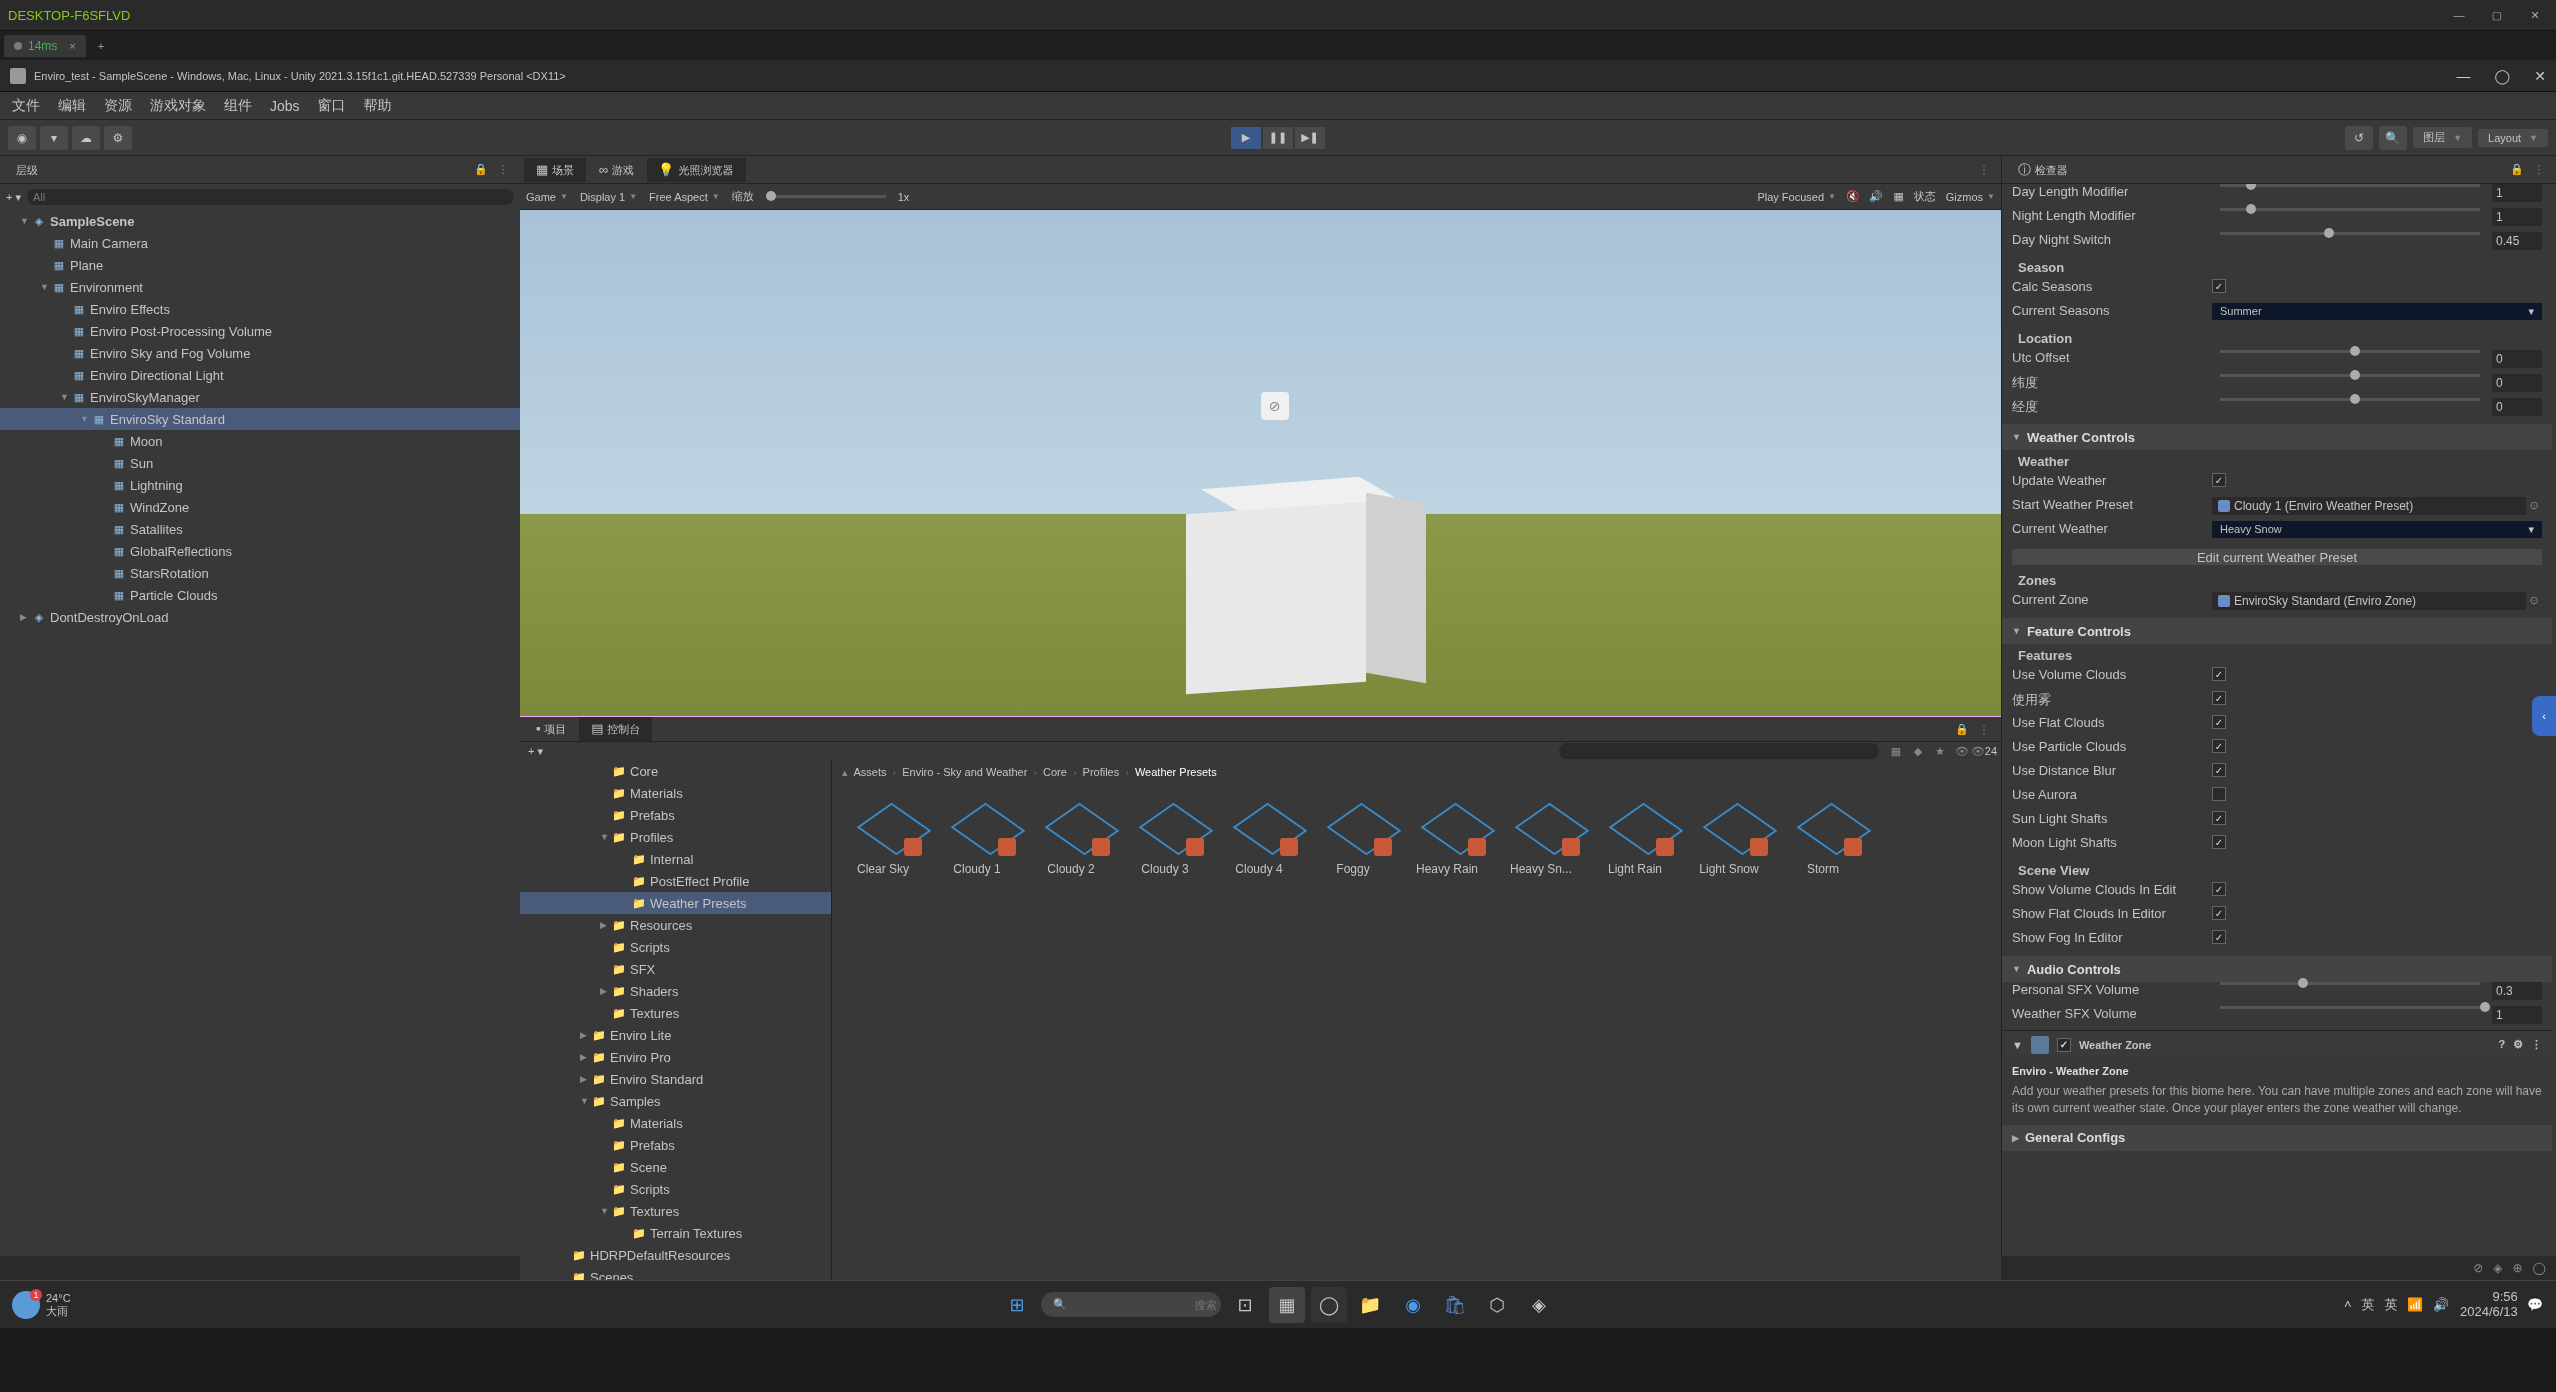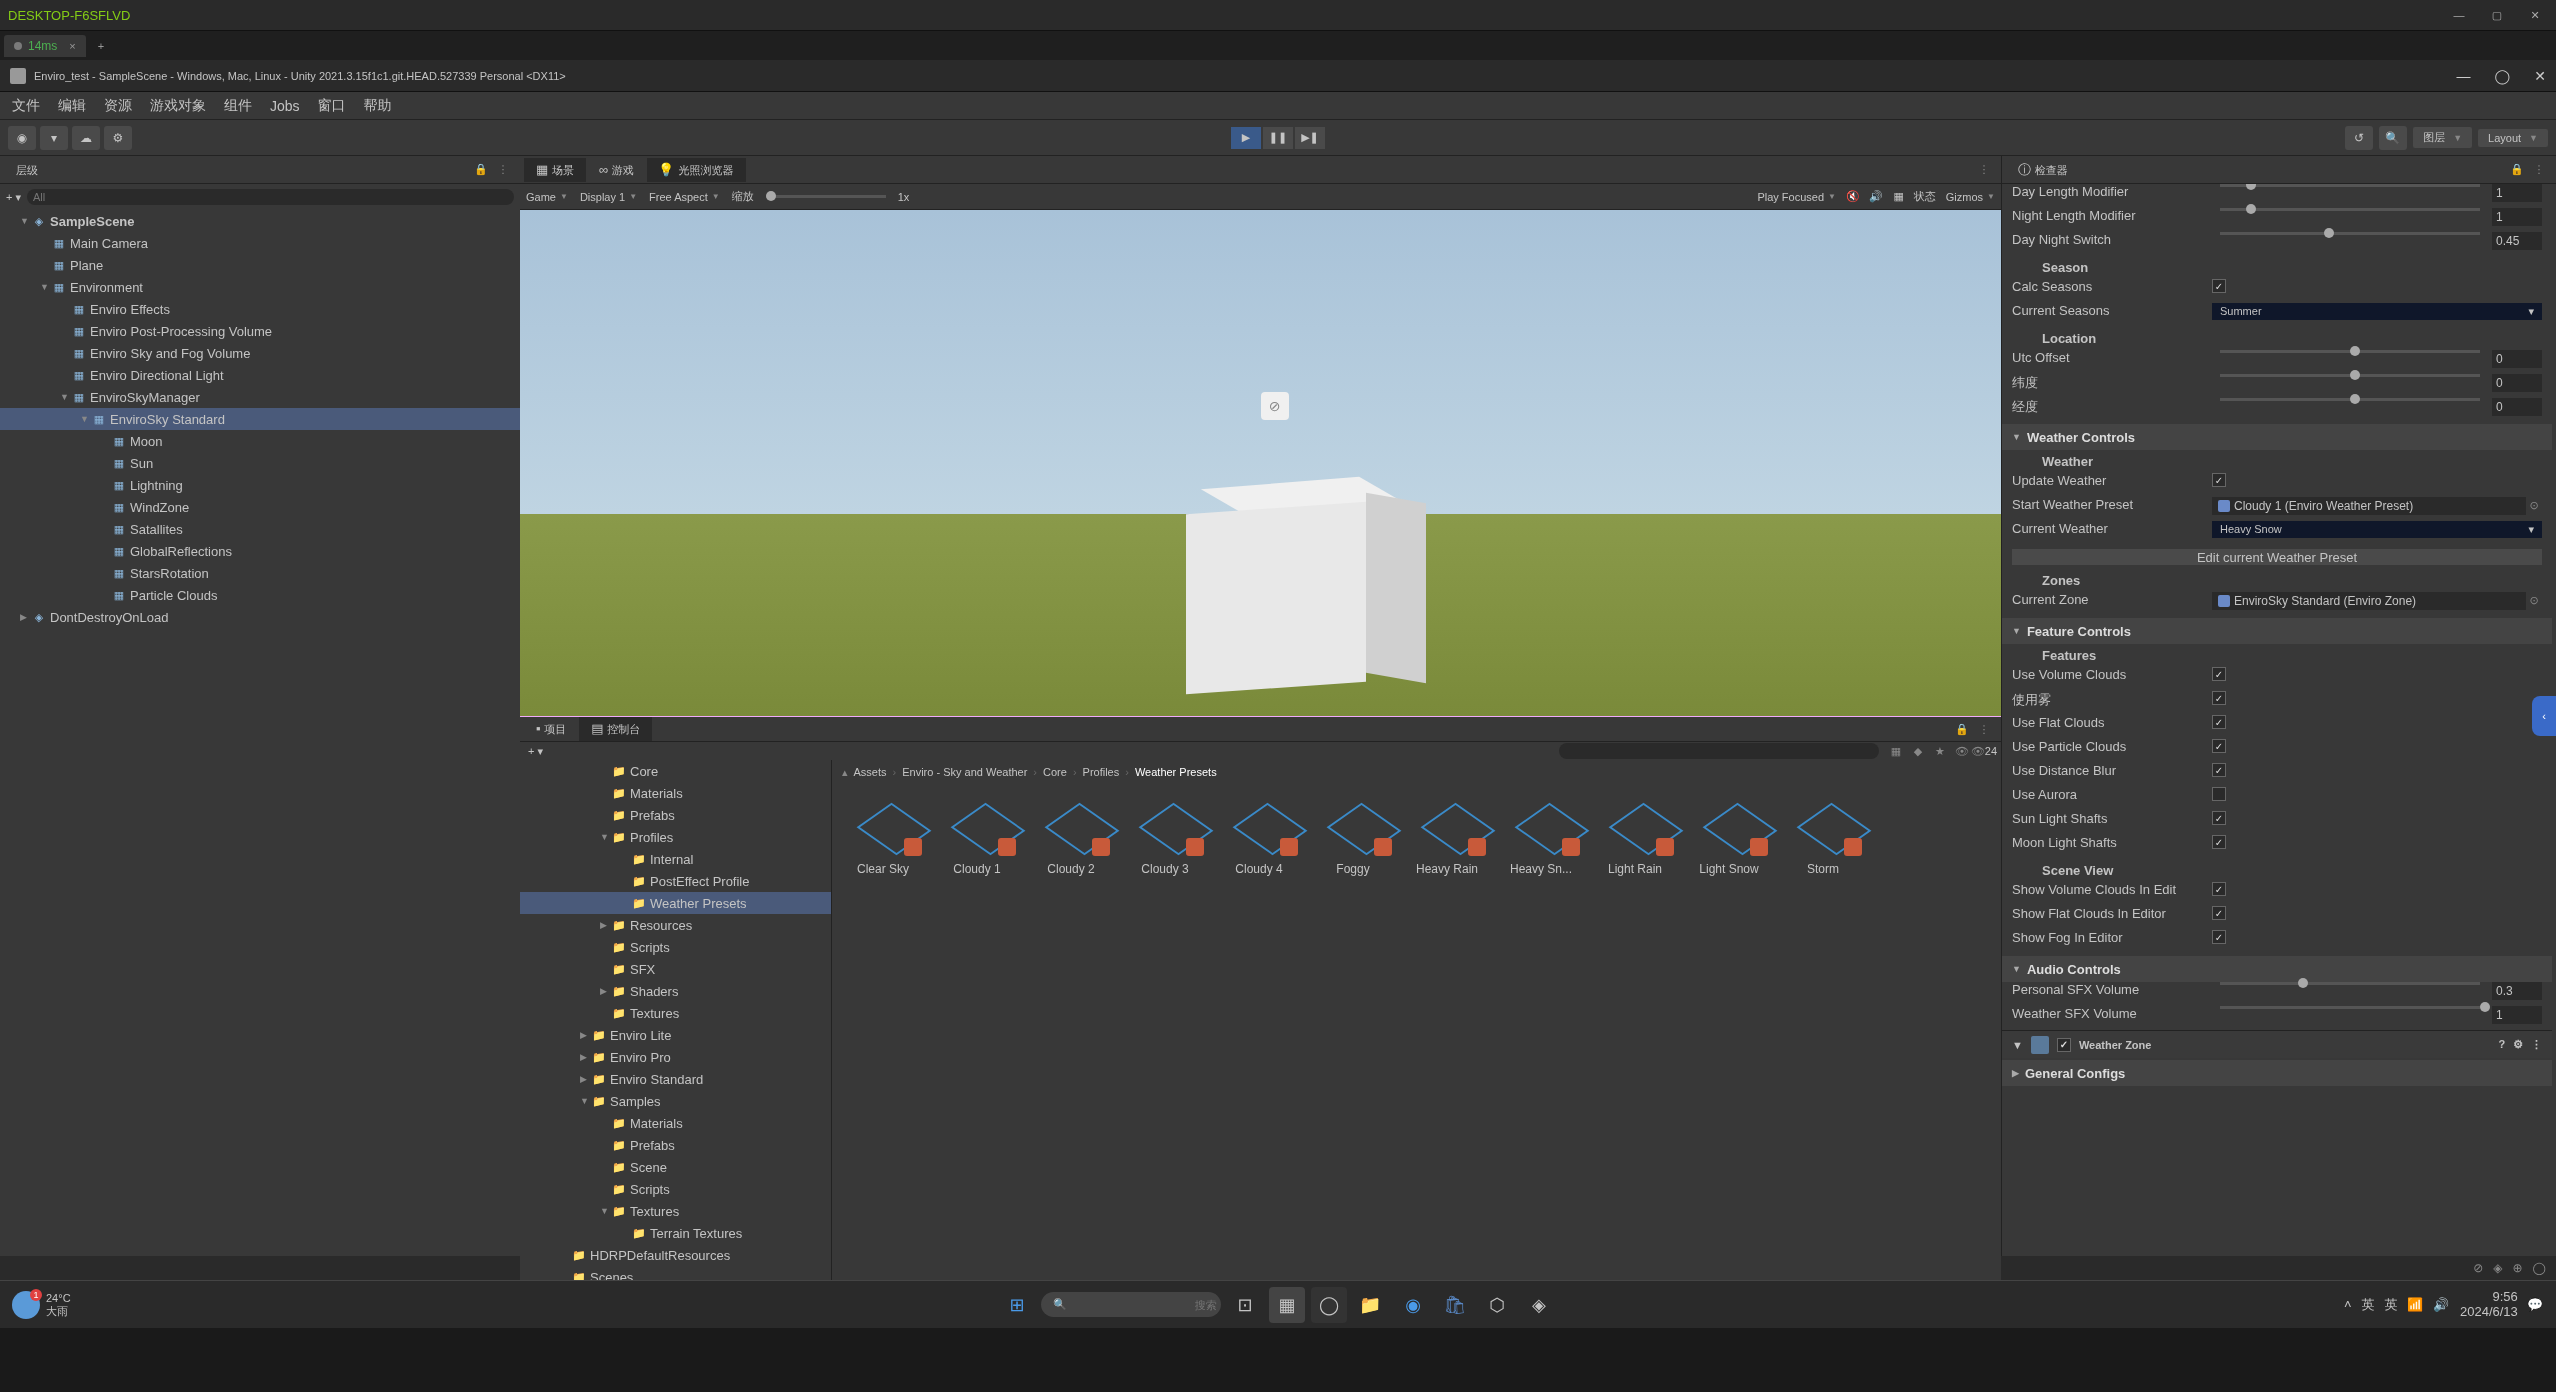--- a/index.html
+++ b/index.html
@@ -110,21 +110,21 @@
 .insp-row .lbl { width: 200px; font-size: 13px; }
 .insp-row .slider { flex: 1; height: 3px; background: #555; position: relative; margin: 0 8px; }
 .insp-row .slider .knob { width: 10px; height: 10px; background: #aaa; border-radius: 50%; position: absolute; top: -4px; }
 .insp-row .val { width: 50px; background: #2a2a2a; padding: 2px 4px; font-size: 12px; margin-left: 4px; }
 .insp-row .dd { flex: 1; background: #0f172a; padding: 2px 8px; font-size: 12px; display: flex; justify-content: space-between; }
 .insp-row .obj-field { flex: 1; background: #2a2a2a; padding: 2px 6px; font-size: 12px; display: flex; align-items: center; gap: 4px; }
 .insp-row .obj-field .oi { width: 12px; height: 12px; background: #6a8ac8; border-radius: 2px; }
 .insp-row .obj-target { width: 16px; height: 16px; display: flex; align-items: center; justify-content: center; color: #888; }
 .insp-section { height: 26px; background: #444; display: flex; align-items: center; padding: 0 10px; font-size: 13px; font-weight: bold; color: #ddd; margin-top: 2px; }
 .insp-section .tg { margin-right: 6px; font-size: 9px; color: #aaa; }
-.insp-sub { font-size: 13px; font-weight: bold; padding: 4px 10px; margin-left: 30px; }
+.insp-sub { font-size: 13px; font-weight: bold; padding: 4px 16px; }
 .insp-btn { margin: 4px 10px; background: #4a4a4a; height: 16px; display: flex; align-items: center; justify-content: center; font-size: 13px; }
 .insp-component { height: 28px; background: #3a3a3a; display: flex; align-items: center; padding: 0 10px; gap: 8px; font-size: 14px; font-weight: bold; border-top: 1px solid #222; }
 .insp-component .ci { width: 18px; height: 18px; background: #5a7a9a; border-radius: 2px; }
 .insp-desc { padding: 6px 10px; font-size: 12px; color: #aaa; line-height: 1.4; }
 .insp-desc .title { font-weight: bold; color: #ddd; display: block; margin-bottom: 4px; }
 .check { width: 14px; height: 14px; border: 1px solid #666; background: #2a2a2a; display: inline-flex; align-items: center; justify-content: center; font-size: 10px; }
 .check.on::after { content: "✓"; color: #ddd; }
 
 
 .statusbar { height: 24px; background: #2a2a2a; display: flex; align-items: center; justify-content: flex-end; padding: 0 10px; gap: 10px; }
@@ -790,20 +790,21 @@
           <span class="tg">▼</span>
           <span class="ci"></span>
           <span class="check on"></span>
           <span>Weather Zone</span>
           <span style="margin-left:auto;display:flex;gap:8px;">
             <span>?</span>
             <span>⚙</span>
             <span>⋮</span>
           </span>
         </div>
+        <div class="insp-desc"><span class="title">Enviro - Weather Zone</span>Add your weather presets for this biome here. You can have multiple zones and each zone will have its own current weather state. Once your player enters the zone weather will change.</div>
         <div class="insp-section"><span class="tg">▶</span>General Configs</div>
       </div>
   </div>
 </div>
 
 <div class="statusbar">
   <div>⊘</div>
   <div>◈</div>
   <div>⊕</div>
   <div>◯</div>

